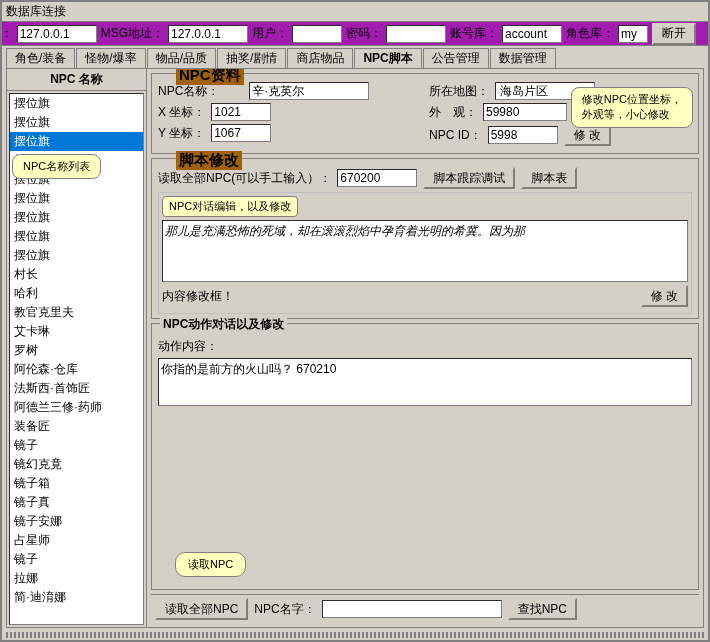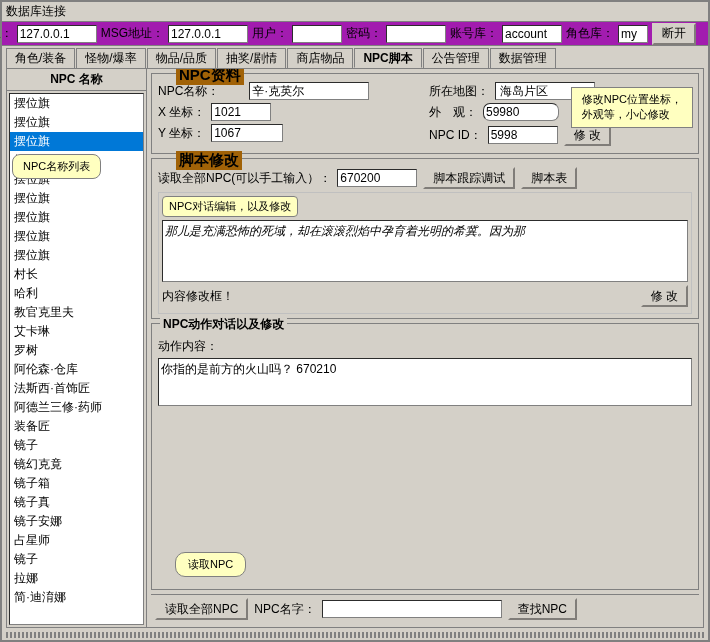--- a/index.html
+++ b/index.html
@@ -332,33 +332,33 @@
             <div class="form-row">
               <label class="form-label">NPC名称：</label>
               <input class="form-input" style="width: 120px; margin-left: 24px;" value="辛·克英尔">
             </div>
             <div class="form-row">
               <label class="form-label">X 坐标：</label>
               <input class="form-input" style="width: 60px;" value="1021">
             </div>
             <div class="form-row">
               <label class="form-label">Y 坐标：</label>
-              <input class="form-input" style="width: 72px;" value="1067">
+              <input class="form-input" style="width: 60px;" value="1067">
             </div>
           </div>
           <div style="flex:1;">
             <div class="form-row">
               <label class="form-label">所在地图：</label>
               <select class="map-select">
                 <option>海岛片区</option>
               </select>
             </div>
             <div class="form-row">
               <label class="form-label">外　观：</label>
-              <input class="form-input" style="width: 76px; border-radius: 7px;" value="59980">
+              <input class="form-input" style="width: 84px;" value="59980">
             </div>
             <div class="form-row">
               <label class="form-label">NPC ID：</label>
               <input class="form-input" style="width: 70px;" value="5998">
               <button class="btn">修 改</button>
             </div>
           </div>
         </div>
       </div>
 
@@ -399,19 +399,19 @@
         <label class="form-label">NPC名字：</label>
         <input class="form-input" style="width: 180px;">
         <button class="btn">查找NPC</button>
       </div>
     </div>
 
     <div style="position:absolute; top:85px; left:5px; background:#ffffc0; border:1px solid #808080; border-radius:8px; padding:4px 10px; font-size:11px; z-index:20; pointer-events:none;">
       <span>NPC名称列表</span>
     </div>
 
-    <div style="position:absolute; top:18px; right:10px; background:#ffffc0; border:1px solid #808080; border-radius:0; padding:4px 10px; font-size:11px; z-index:20; pointer-events:none; line-height:1.4;">
+    <div style="position:absolute; top:18px; right:10px; background:#ffffc0; border:1px solid #808080; border-radius:8px; padding:4px 10px; font-size:11px; z-index:20; pointer-events:none; line-height:1.4;">
       修改NPC位置坐标，<br>外观等，小心修改
     </div>
   </div>
 
   <div class="scrollbar-indicator"></div>
 </div>
 
 </body></html>

